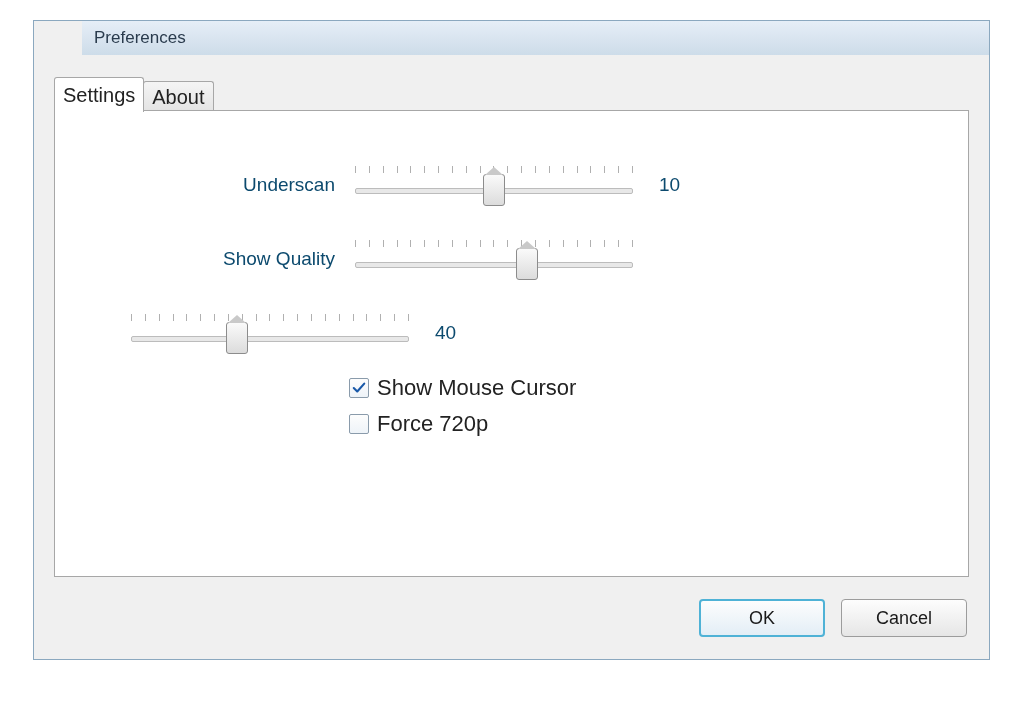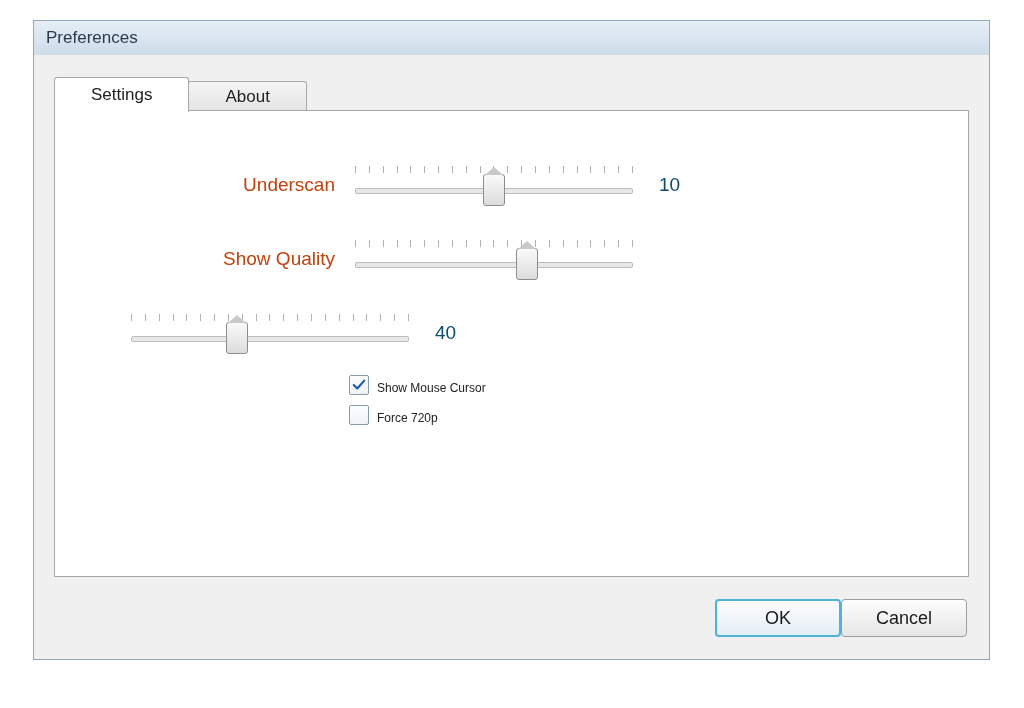--- a/index.html
+++ b/index.html
@@ -24,46 +24,47 @@
   }
   .titlebar {
     height: 34px;
     background: linear-gradient(to bottom, #e6eef7 0%, #cddce9 100%);
     border-bottom: 1px solid #8ba8bf;
     display: flex;
     align-items: center;
     padding-left: 12px;
     font-size: 17px;
     color: #2a3b4d;
+    margin-left: 48px;
   }
   .client {
     position: absolute;
     left: 0;
     right: 0;
     top: 34px;
     bottom: 0;
     background: #f0f0f0;
   }
   .tabstrip {
     position: absolute;
     left: 20px;
     top: 22px;
     display: flex;
     align-items: flex-end;
   }
   .tab {
     height: 32px;
-    padding: 0 36px;
+    padding: 0 8px;
     border: 1px solid #a7a7a7;
     border-bottom: none;
     border-top-left-radius: 3px;
     border-top-right-radius: 3px;
     display: flex;
     align-items: center;
-    font-size: 17px;
+    font-size: 20px;
     color: #222;
     margin-right: -1px;
     position: relative;
   }
   .tab.active {
     background: #ffffff;
     z-index: 3;
     height: 34px;
   }
   .tab.inactive {
@@ -92,21 +93,21 @@
     display: flex;
     align-items: center;
     margin-bottom: 22px;
     height: 52px;
   }
   .row-label {
     width: 210px;
     text-align: right;
     padding-right: 14px;
     font-size: 19px;
-    color: #c2410c;
+    color: #0c4a6e;
   }
   .slider-wrap {
     width: 290px;
     position: relative;
     height: 42px;
   }
   .ticks {
     position: absolute;
     left: 6px;
     right: 6px;
@@ -157,23 +158,23 @@
     padding-left: 20px;
     font-size: 19px;
     color: #0c4a6e;
   }
   .checks {
     margin-left: 224px;
     margin-top: -6px;
   }
   .check-row {
     display: flex;
-    align-items: flex-end;
+    align-items: center;
     margin-bottom: 10px;
-    font-size: 12px;
+    font-size: 22px;
   }
   .checkbox {
     width: 18px;
     height: 18px;
     border: 1px solid #8a9bab;
     background: linear-gradient(to bottom, #fdfdfd, #eef3f8);
     margin-right: 8px;
     display: flex;
     align-items: center;
     justify-content: center;
@@ -181,21 +182,21 @@
   }
   .checkbox svg {
     width: 14px;
     height: 14px;
   }
   .button-row {
     position: absolute;
     right: 22px;
     bottom: 22px;
     display: flex;
-    gap: 0;
+    gap: 16px;
   }
   .btn {
     min-width: 126px;
     height: 38px;
     border-radius: 4px;
     font-size: 18px;
     display: flex;
     align-items: center;
     justify-content: center;
     box-sizing: border-box;

